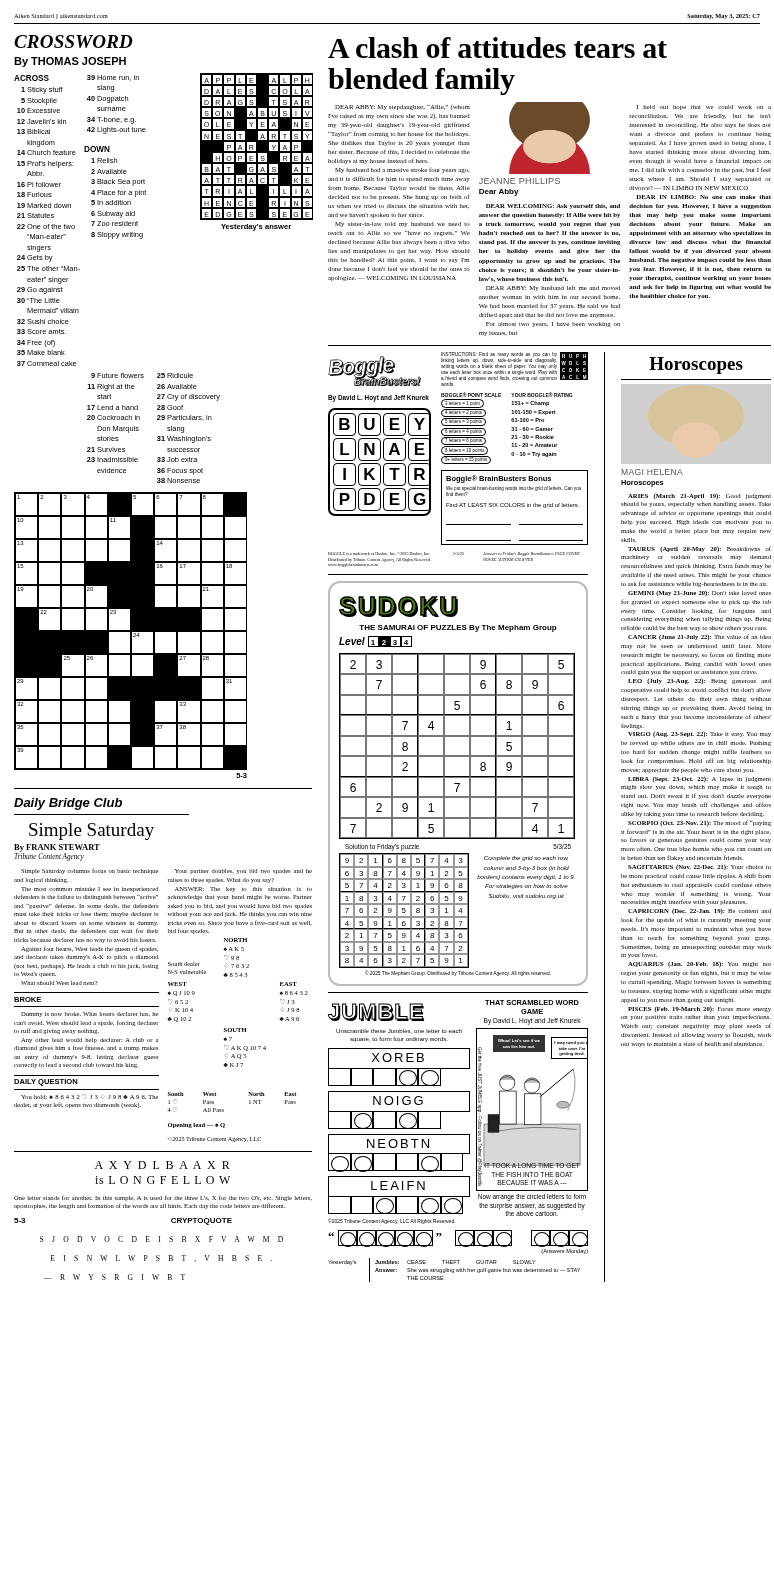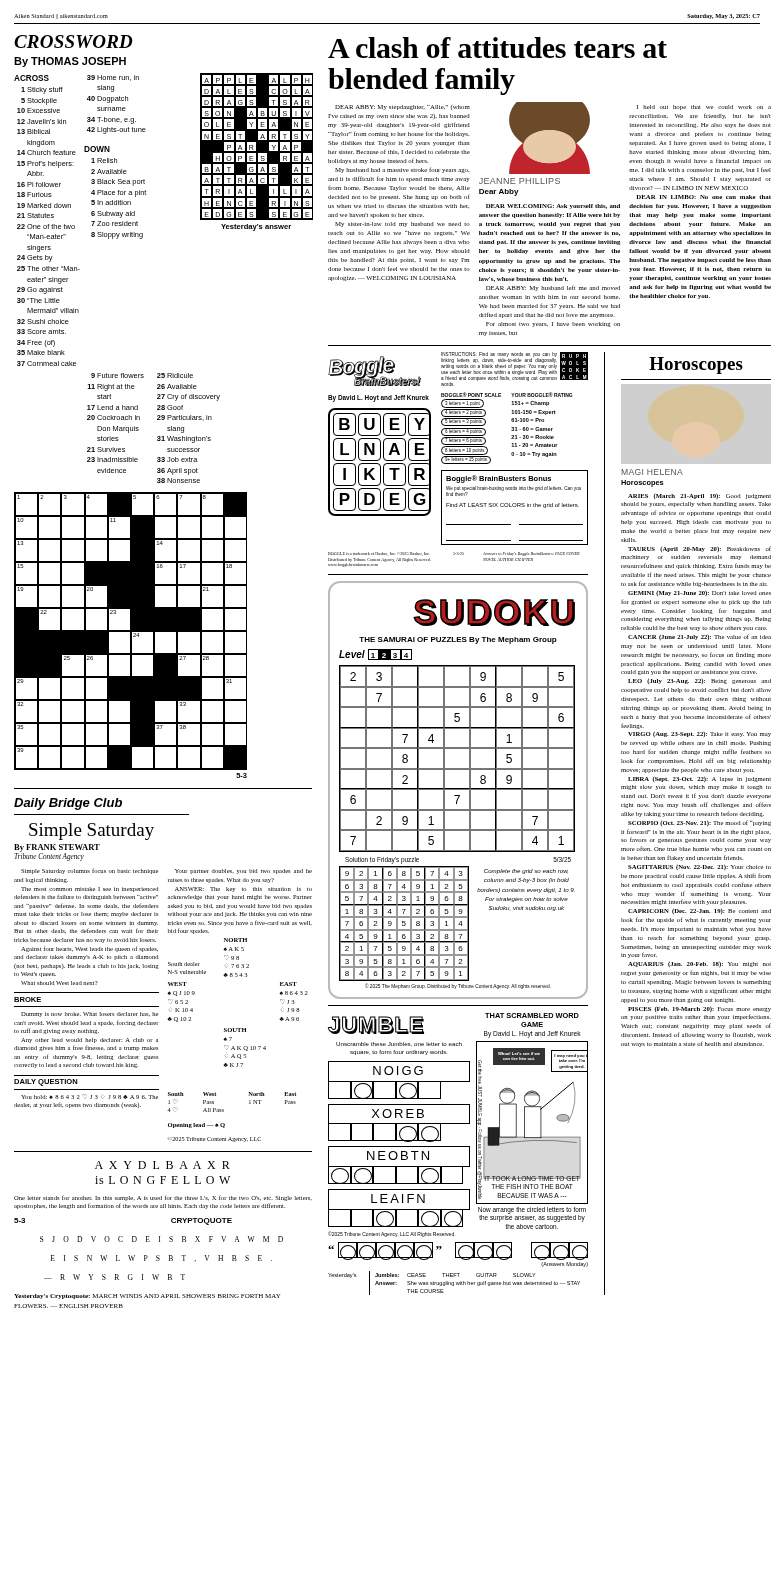--- a/index.html
+++ b/index.html
@@ -133,22 +133,22 @@
   .bonus { border:1px solid #000; margin-top:5px; padding:3px 4px; }
   .bonus-t { font-family:"Liberation Sans",sans-serif; font-weight:bold; font-size:7.5px; }
   .bonus-p { font-family:"Liberation Sans",sans-serif; font-size:4.6px; line-height:1.3; margin:2px 0 0;}
   .bonus-q { font-family:"Liberation Sans",sans-serif; font-size:6px; margin-top:4px; line-height:1.3;}
   .bonus-blanks { display:flex; gap:8px; margin-top:9px; }
   .bonus-blanks span { flex:1; border-bottom:1px solid #000; height:7px; display:block;}
   .bog-foot { display:flex; justify-content:space-between; font-size:4.2px; margin-top:6px; line-height:1.3;}
 
   
   .sud-card { border:2px solid #bbb; border-radius:12px; padding:7px 9px; margin-top:6px;}
-  .sud-logo { font-family:"Liberation Sans",sans-serif; font-weight:bold; font-size:35px;
-     letter-spacing:2px; text-align:right; color:#b91c1c; -webkit-text-stroke:1.4px #000;
+  .sud-logo { font-family:"Liberation Sans",sans-serif; font-weight:bold; font-size:25px;
+     letter-spacing:2px; text-align:left; color:#4d7c0f; -webkit-text-stroke:1.4px #000;
      text-shadow:2px 2px 0 #000;}
   .sud-sub { font-family:"Liberation Sans",sans-serif; font-weight:bold; font-size:8px; text-align:center; margin-top:1px;}
   .sud-level { display:flex; align-items:center; gap:3px; font-family:"Liberation Sans",sans-serif;
      font-weight:bold; font-style:italic; font-size:10px; margin:3px 0 4px;}
   .sud-level b { border:1px solid #000; width:11px; height:11px; font-size:8px; font-style:normal;
      text-align:center; line-height:11px; display:inline-block;}
   .sud-level b.on { background:#000; color:#fff; }
   .sudgrid { display:grid; grid-template-columns:repeat(9,26px); border:1.6px solid #000; width:236px;}
   .sudgrid div { width:26px; height:20.5px; border:.6px solid #777;
      font-family:"Liberation Sans",sans-serif; font-size:12px; text-align:center; line-height:20px;}
@@ -576,21 +576,21 @@
               <div class="clue">
                 <span class="n">31</span>
                 <span class="t">Washington's successor</span>
               </div>
               <div class="clue">
                 <span class="n">33</span>
                 <span class="t">Job extra</span>
               </div>
               <div class="clue">
                 <span class="n">36</span>
-                <span class="t">April spot</span>
+                <span class="t">Focus spot</span>
               </div>
               <div class="clue">
                 <span class="n">38</span>
                 <span class="t">Nonsense</span>
               </div>
             </div>
           </div>
       </div>
 
       <div class="pzgrid" id="pzgrid">
@@ -889,24 +889,20 @@
         <div class="crypto">A X Y D L B A A X R</div>
         <div class="crypto" style="letter-spacing:.8px">is L O N G F E L L O W</div>
         <div class="crypto-note">One letter stands for another. In this sample, A is used for the three L's, X for the two O's, etc. Single letters, apostrophes, the length and formation of the words are all hints. Each day the code letters are different.</div>
         <div class="crypto-hdr">
           <span>5-3</span>
           <span style="margin-right:80px">CRYPTOQUOTE</span>
         </div>
         <div class="crypto-line">S J   O D V O C D   E I S B X   F V A   W M D</div>
         <div class="crypto-line">E I S N   W L W P S B T ,   V H B   S E .</div>
         <div class="crypto-line" style="text-align:left;margin-left:30px">—  R W Y S R   G I W B T</div>
-        <div class="crypto-ans">
-          <b>Yesterday's Cryptoquote:</b>
-          <span>MARCH WINDS AND APRIL SHOWERS BRING FORTH MAY FLOWERS. — ENGLISH PROVERB</span>
-        </div>
       </div>
     </div>
 
     <div class="vrule"></div>
 
     <div class="colR">
 
       <div class="abby-head">A clash of attitudes tears at blended family</div>
 
       <div class="abby-cols">
@@ -1214,37 +1210,37 @@
 
           <hr class="hr-thin">
 
           <div>
             <div class="jum-top">
               <div class="jum-left">
                 <div class="jum-logo">JUMBLE</div>
                 <div class="jum-instr">Unscramble these Jumbles, one letter to each square, to form four ordinary words.</div>
                 <div id="jum-words">
                     <div class="jum-word">
+                      <div class="w">XOREB</div>
+                      <div class="jum-boxes">
+                        <i></i>
+                        <i></i>
+                        <i></i>
+                        <i class="circ"></i>
+                        <i class="circ"></i>
+                      </div>
+                    </div>
+                    <div class="jum-word">
                       <div class="w">NOIGG</div>
                       <div class="jum-boxes">
                         <i></i>
                         <i class="circ"></i>
                         <i></i>
                         <i class="circ"></i>
                         <i></i>
-                      </div>
-                    </div>
-                    <div class="jum-word">
-                      <div class="w">XOREB</div>
-                      <div class="jum-boxes">
-                        <i></i>
-                        <i></i>
-                        <i></i>
-                        <i class="circ"></i>
-                        <i class="circ"></i>
                       </div>
                     </div>
                     <div class="jum-word">
                       <div class="w">NEOBTN</div>
                       <div class="jum-boxes">
                         <i class="circ"></i>
                         <i class="circ"></i>
                         <i></i>
                         <i></i>
                         <i class="circ"></i>

